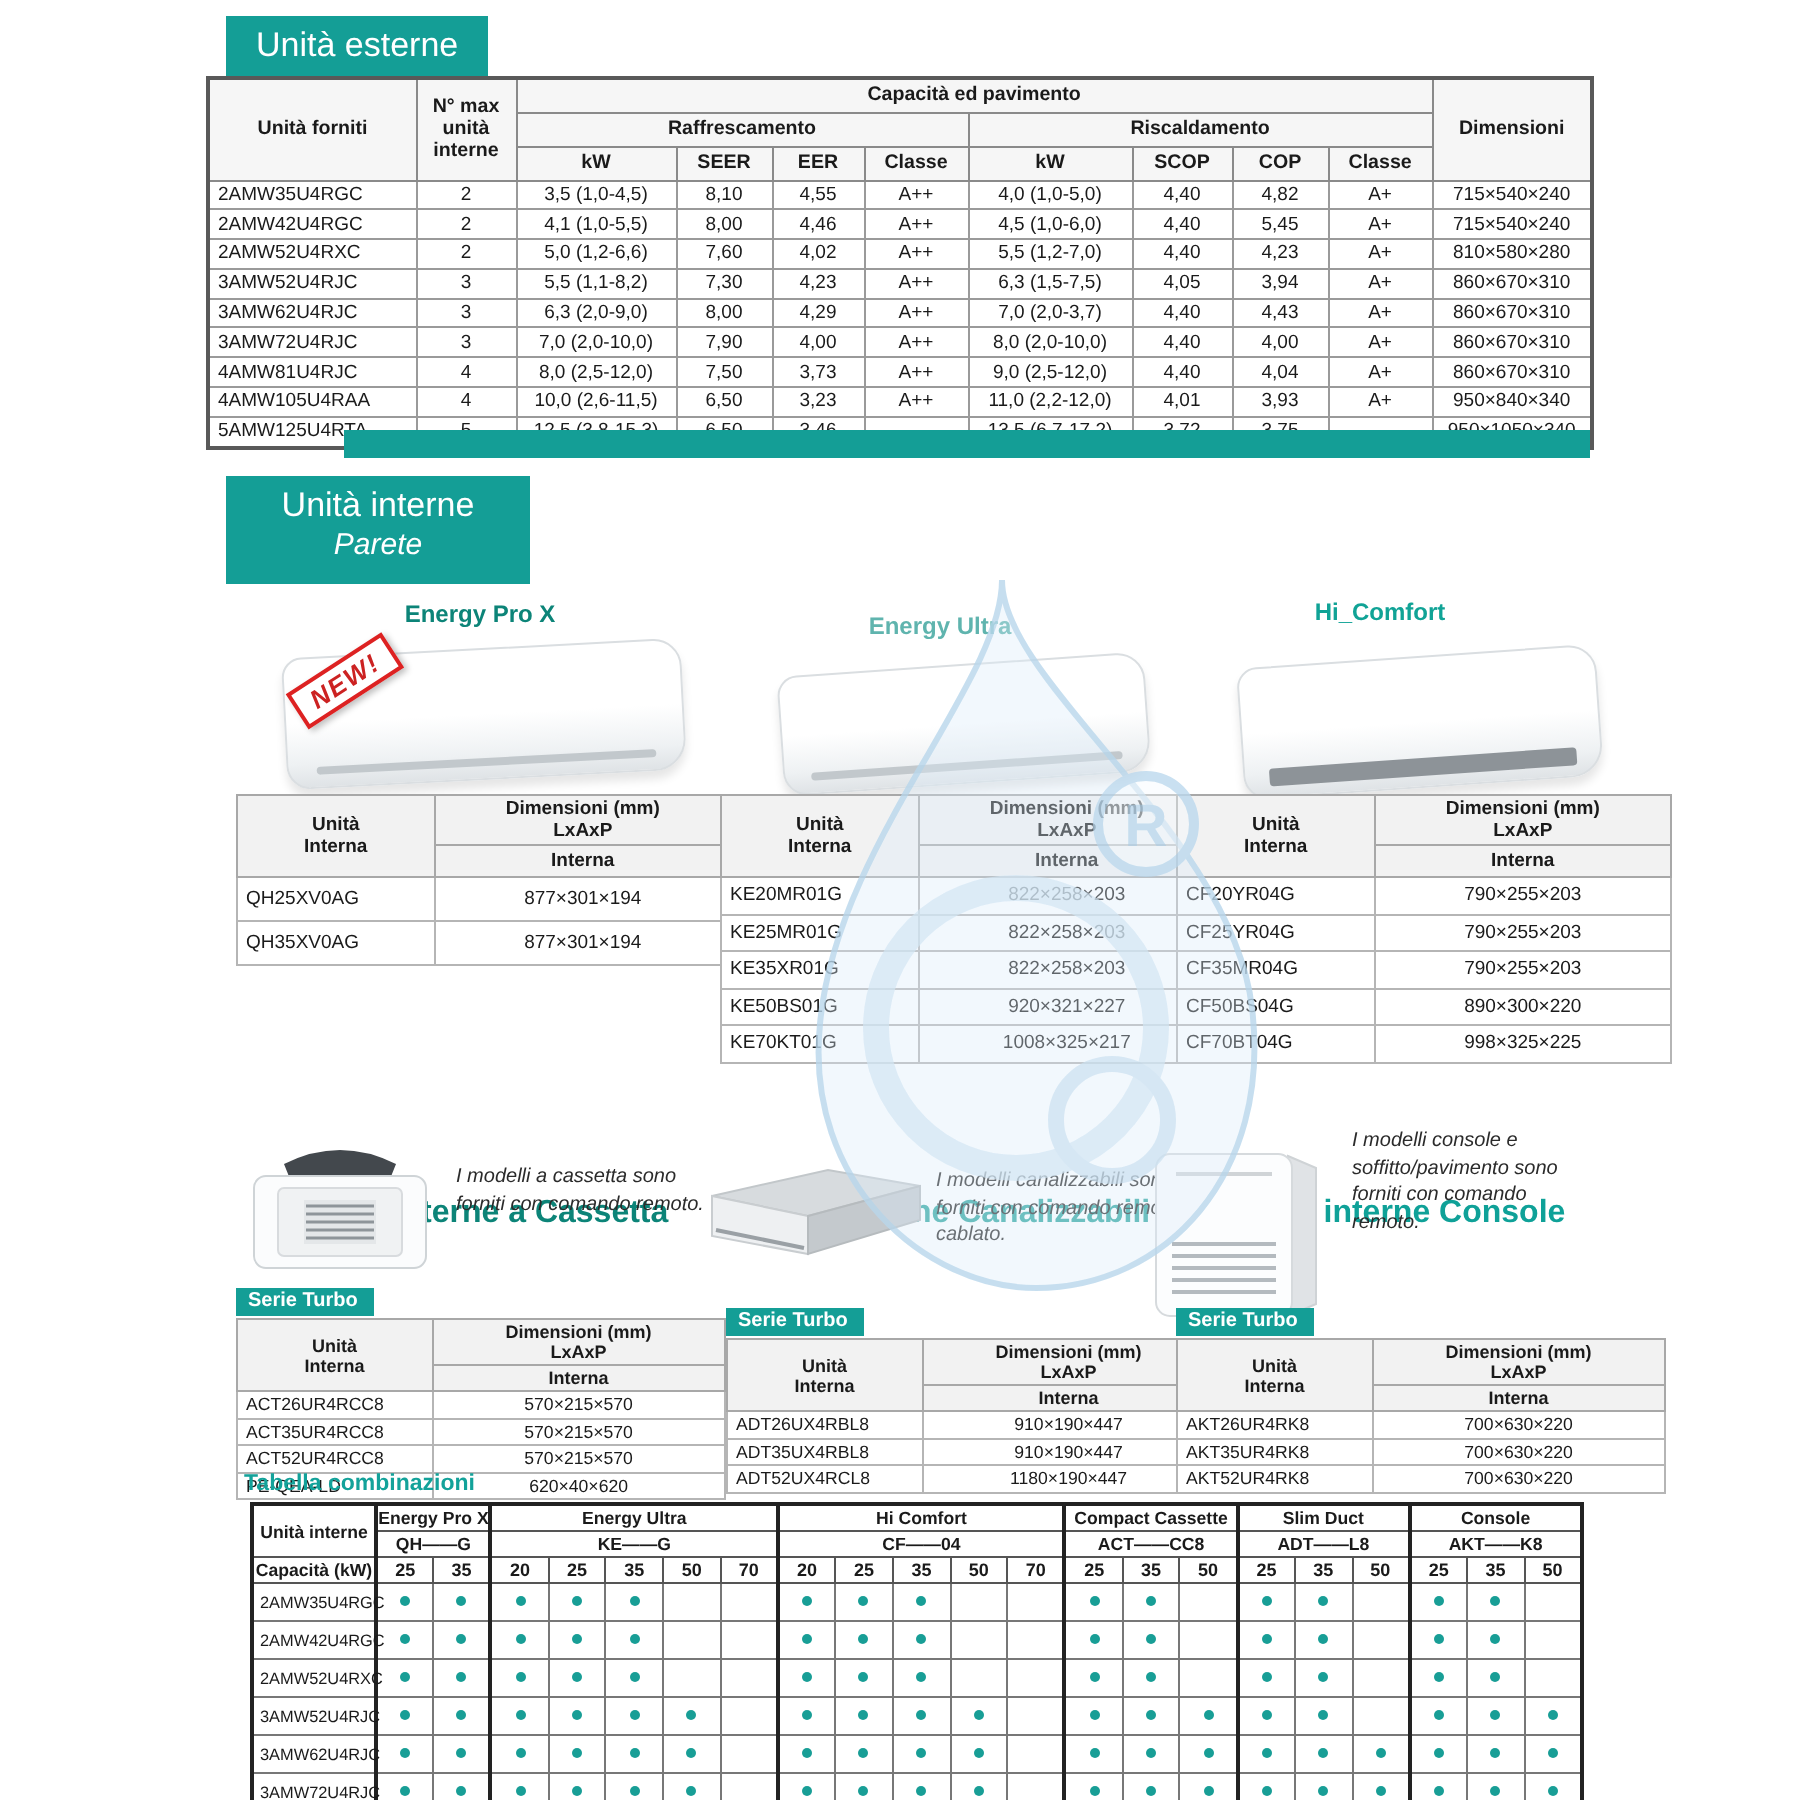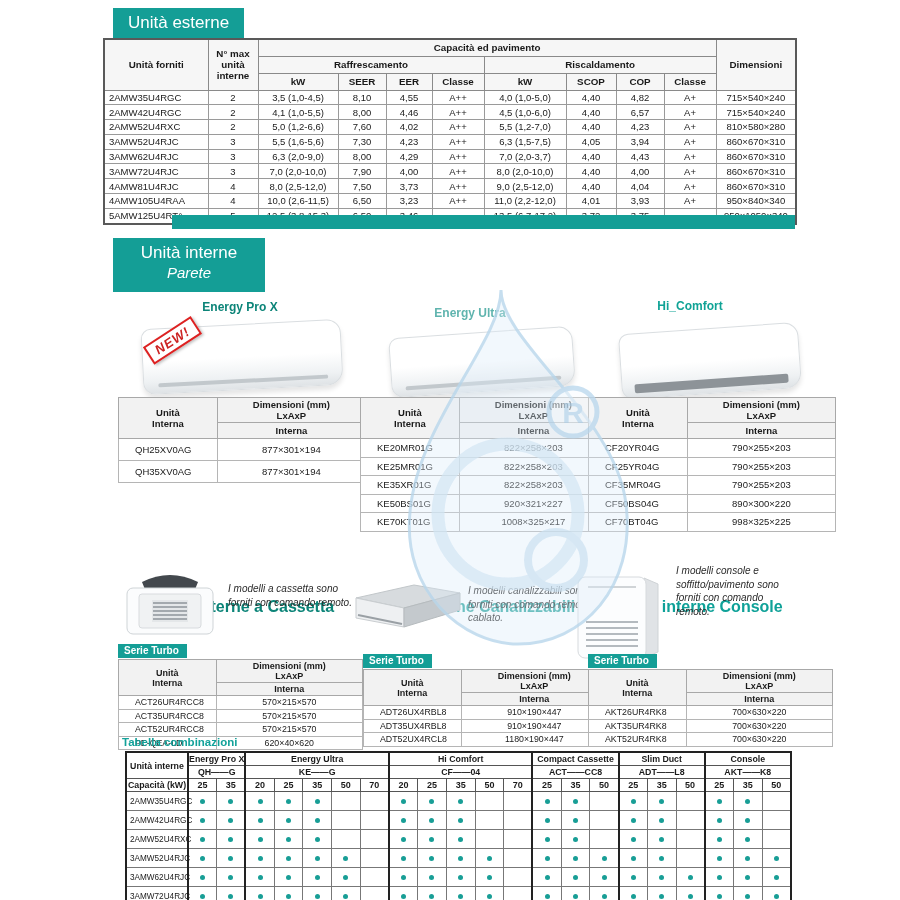--- a/index.html
+++ b/index.html
@@ -43,21 +43,21 @@
   #hc-img .vent{height:9px;background:#8d9398;bottom:5px;}
 
   #badge-new{left:144px;top:330px;transform:rotate(-33deg);background:#fff;border:2px solid #d22;
     color:var(--red);font-weight:bold;font-style:italic;font-size:13px;letter-spacing:1px;
     padding:1px 7px;box-shadow:1px 2px 3px rgba(0,0,0,.25);}
 
   
   .dimtable{border-collapse:collapse;width:100%;table-layout:fixed;font-size:9.5px;text-align:center;background:#fff;}
   .dimtable th{background:#f2f2f2;border:1px solid #a8a8a8;font-weight:bold;white-space:pre-line;padding:1px 0;}
   .dimtable td{border:1px solid #b5b5b5;background:#fff;padding:0;}
-  .dimtable .m{text-align:left;padding-left:16px;}
+  .dimtable .m{text-align:left;padding-left:4px;}
   #t1,#t2,#t3{width:248px;}
   #t1{left:118px;top:397px;} #t2{left:360px;top:397px;} #t3{left:588px;top:397px;}
   #t1 td{height:21px;} #t2 td,#t3 td{height:17.5px;}
   .prodtable .dimtable th.s{height:13px;}
 
   
   .cat-title{font-weight:bold;font-size:16px;text-align:center;margin-top:44px;}
   #cat1-title{left:118px;top:554px;width:250px;color:var(--teal-dark);}
   #cat2-title{left:345px;top:554px;width:262px;color:#2FA8A2;}
   #cat3-title{left:572px;top:554px;width:256px;color:#0FA198;}
@@ -148,41 +148,41 @@
       </tr>
       <tr>
         <td class="c-model">2AMW42U4RGC</td>
         <td>2</td>
         <td>4,1 (1,0-5,5)</td>
         <td>8,00</td>
         <td>4,46</td>
         <td>A++</td>
         <td>4,5 (1,0-6,0)</td>
         <td>4,40</td>
-        <td>6,57</td>
+        <td>5,45</td>
         <td>A+</td>
         <td>715×540×240</td>
       </tr>
       <tr>
         <td class="c-model">2AMW52U4RXC</td>
         <td>2</td>
         <td>5,0 (1,2-6,6)</td>
         <td>7,60</td>
         <td>4,02</td>
         <td>A++</td>
         <td>5,5 (1,2-7,0)</td>
         <td>4,40</td>
         <td>4,23</td>
         <td>A+</td>
         <td>810×580×280</td>
       </tr>
       <tr>
         <td class="c-model">3AMW52U4RJC</td>
         <td>3</td>
-        <td>5,5 (1,6-5,6)</td>
+        <td>5,5 (1,1-8,2)</td>
         <td>7,30</td>
         <td>4,23</td>
         <td>A++</td>
         <td>6,3 (1,5-7,5)</td>
         <td>4,05</td>
         <td>3,94</td>
         <td>A+</td>
         <td>860×670×310</td>
       </tr>
       <tr>

